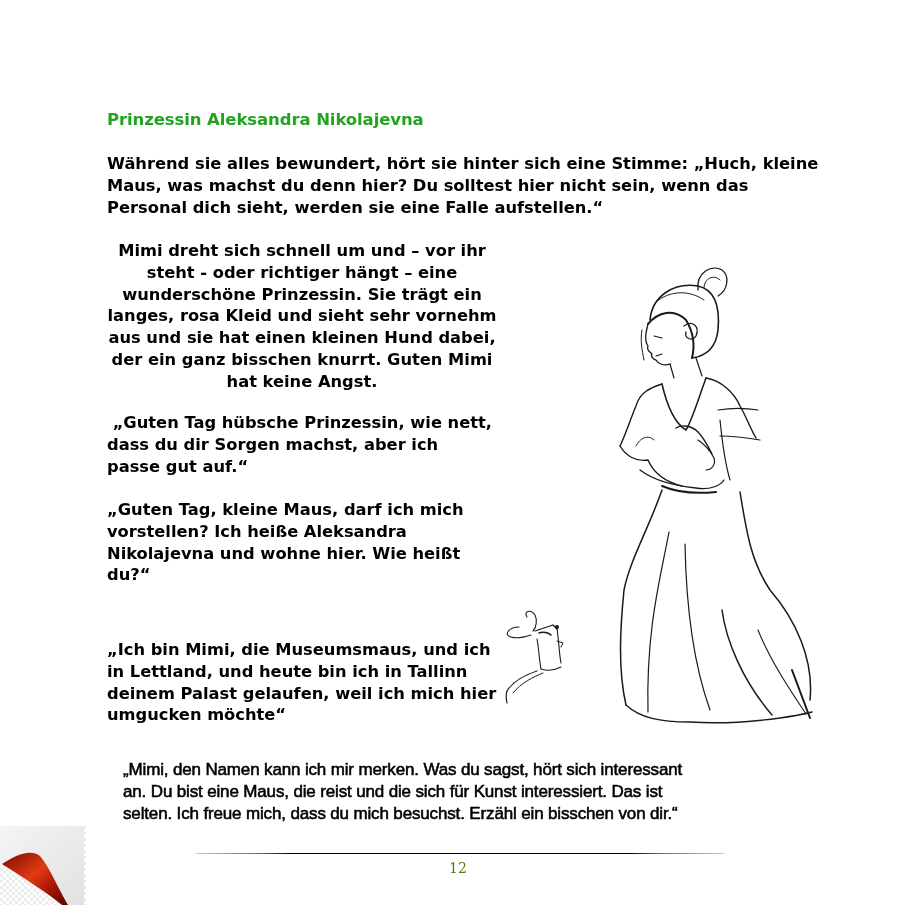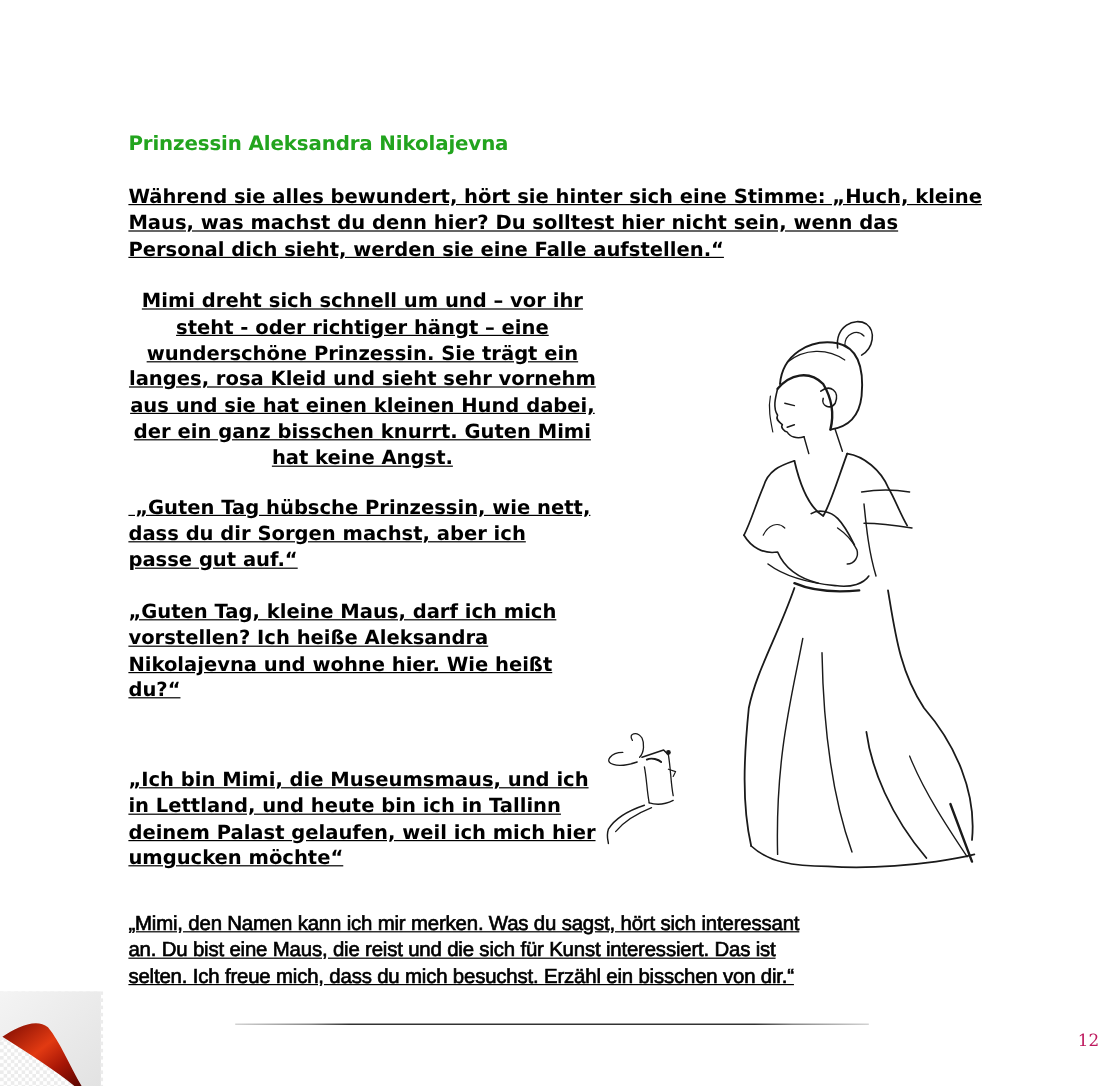--- a/index.html
+++ b/index.html
@@ -3,34 +3,34 @@
   <meta charset="utf-8">
   <style>
     html, body { margin: 0; padding: 0; background: #ffffff; }
     body { width: 916px; height: 905px; position: relative; overflow: hidden;
            font-family: "DejaVu Sans", "Liberation Sans", sans-serif; color: #000; }
     .page { position: absolute; left: 0; top: 0; width: 916px; height: 905px; background: #fff; border-radius: 12px; }
     .heading { position: absolute; left: 107px; top: 110px; font-size: 16.5px; font-weight: bold;
                color: #22a41e; letter-spacing: -0.1px; white-space: nowrap; }
     .para { position: absolute; left: 107px; font-size: 16.3px; font-weight: bold; line-height: 21.8px;
             margin: 0; color: #000; }
-    .para .ln { display: block; white-space: nowrap; text-decoration: underline; }
+    .para .ln { display: block; white-space: nowrap; }
     .p-intro { top: 153px; width: 700px; }
     .p-mimi { top: 240px; width: 390px; text-align: center; }
     .p-guten1 { top: 412px; width: 390px; }
     .p-guten2 { top: 499px; width: 390px; }
     .p-ich { top: 607px; width: 390px; margin-top: 32px; }
     .p-final { top: 759px; width: 700px; font-family: "Liberation Sans", sans-serif; font-weight: normal;
-               -webkit-text-stroke: 0.55px #000; font-size: 17px; letter-spacing: -0.15px; }
+               -webkit-text-stroke: 0.55px #000; font-size: 17px; letter-spacing: -0.15px; margin-left: 16px; }
     .illus-princess { position: absolute; left: 600px; top: 260px; width: 220px; height: 465px; }
     .illus-mouse { position: absolute; left: 497px; top: 605px; width: 80px; height: 100px; }
     .footer-rule { position: absolute; left: 196px; top: 853px; width: 528px; height: 1px;
                    background: linear-gradient(to right, #c8c8c8 0%, #6a6a6a 12%, #000 18%, #000 82%, #6a6a6a 88%, #c8c8c8 100%); }
-    .page-number { position: absolute; left: 0; width: 916px; top: 860px; text-align: right;
-                   font-family: "DejaVu Serif", "Liberation Serif", serif; font-size: 14px; color: #be185d; }
+    .page-number { position: absolute; left: 0; width: 916px; top: 860px; text-align: center;
+                   font-family: "DejaVu Serif", "Liberation Serif", serif; font-size: 14px; color: #4d7c0f; }
     .page-curl { position: absolute; left: 0; top: 826px; width: 86px; height: 79px; }
   </style>
 </head>
 <body>
 
 <div class="page">
 
   <div class="heading">Prinzessin Aleksandra Nikolajevna</div>
 
   <p class="para p-intro">

